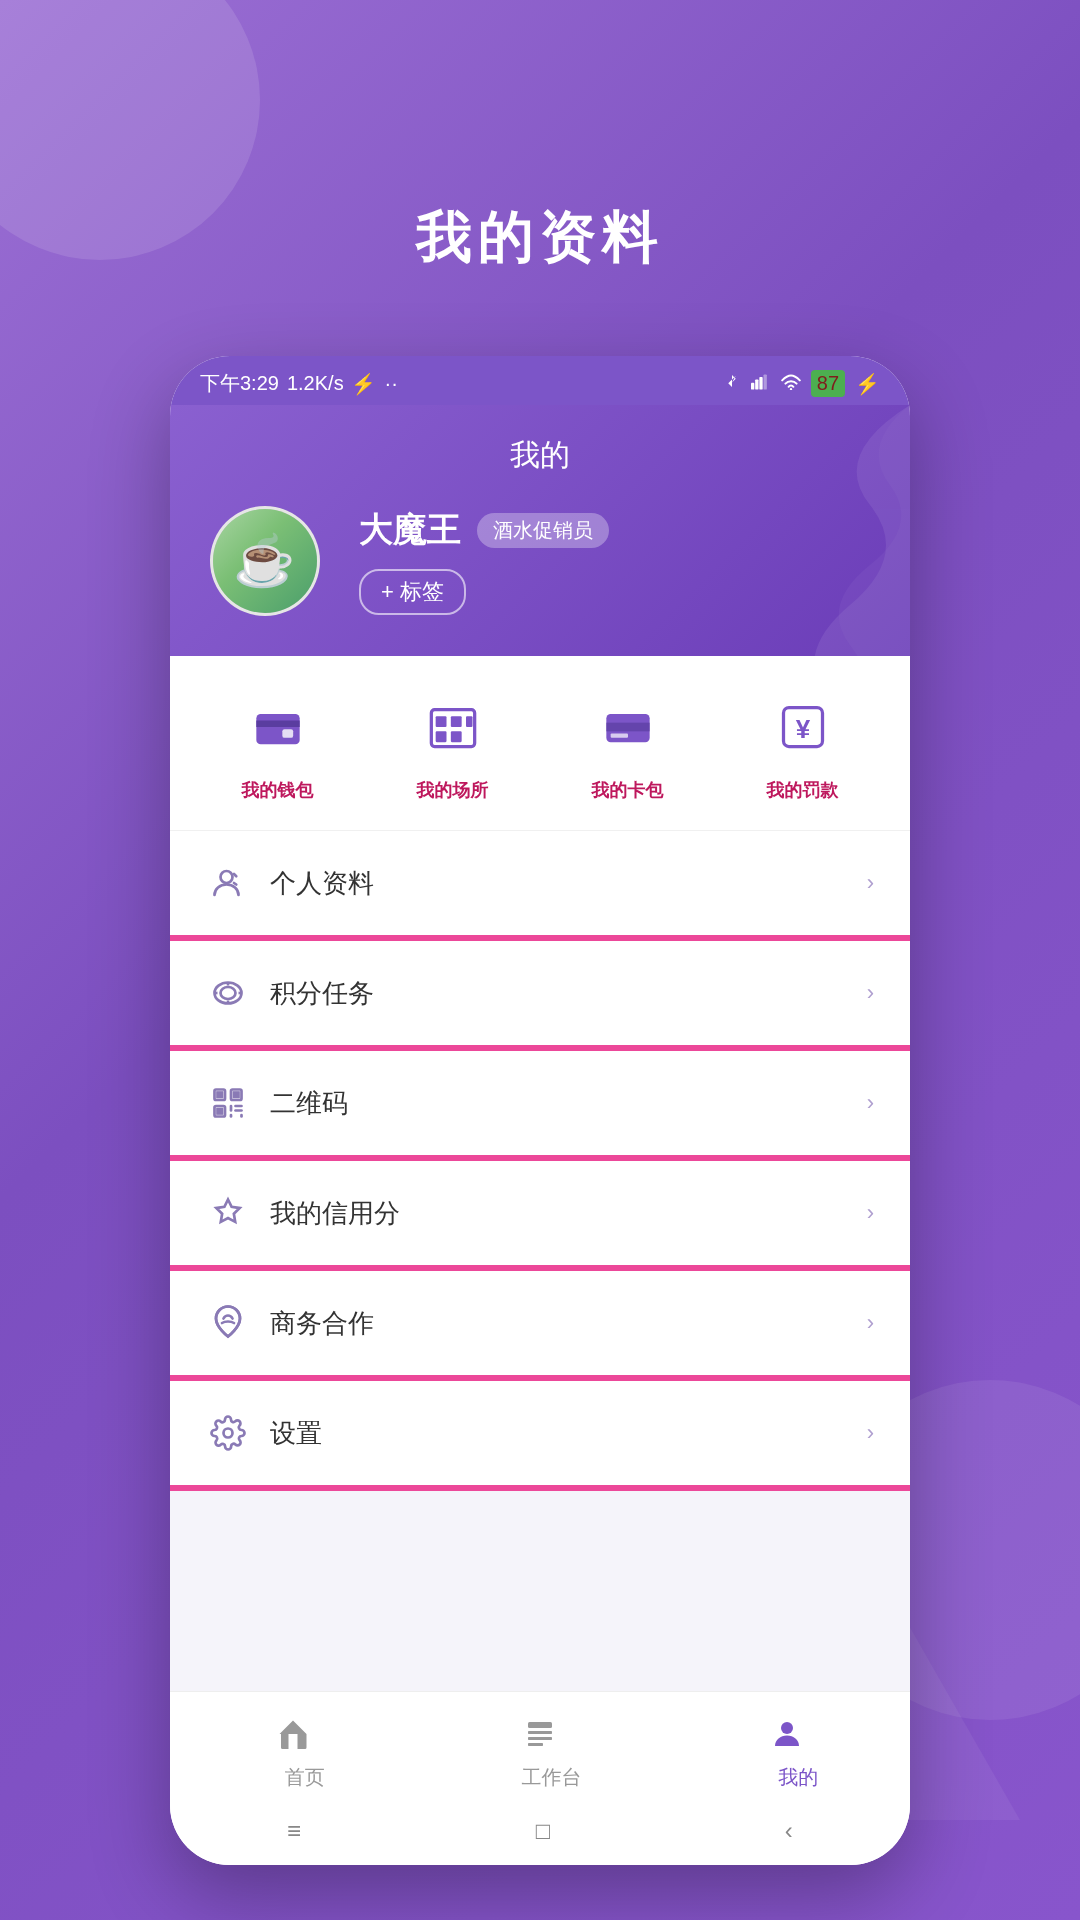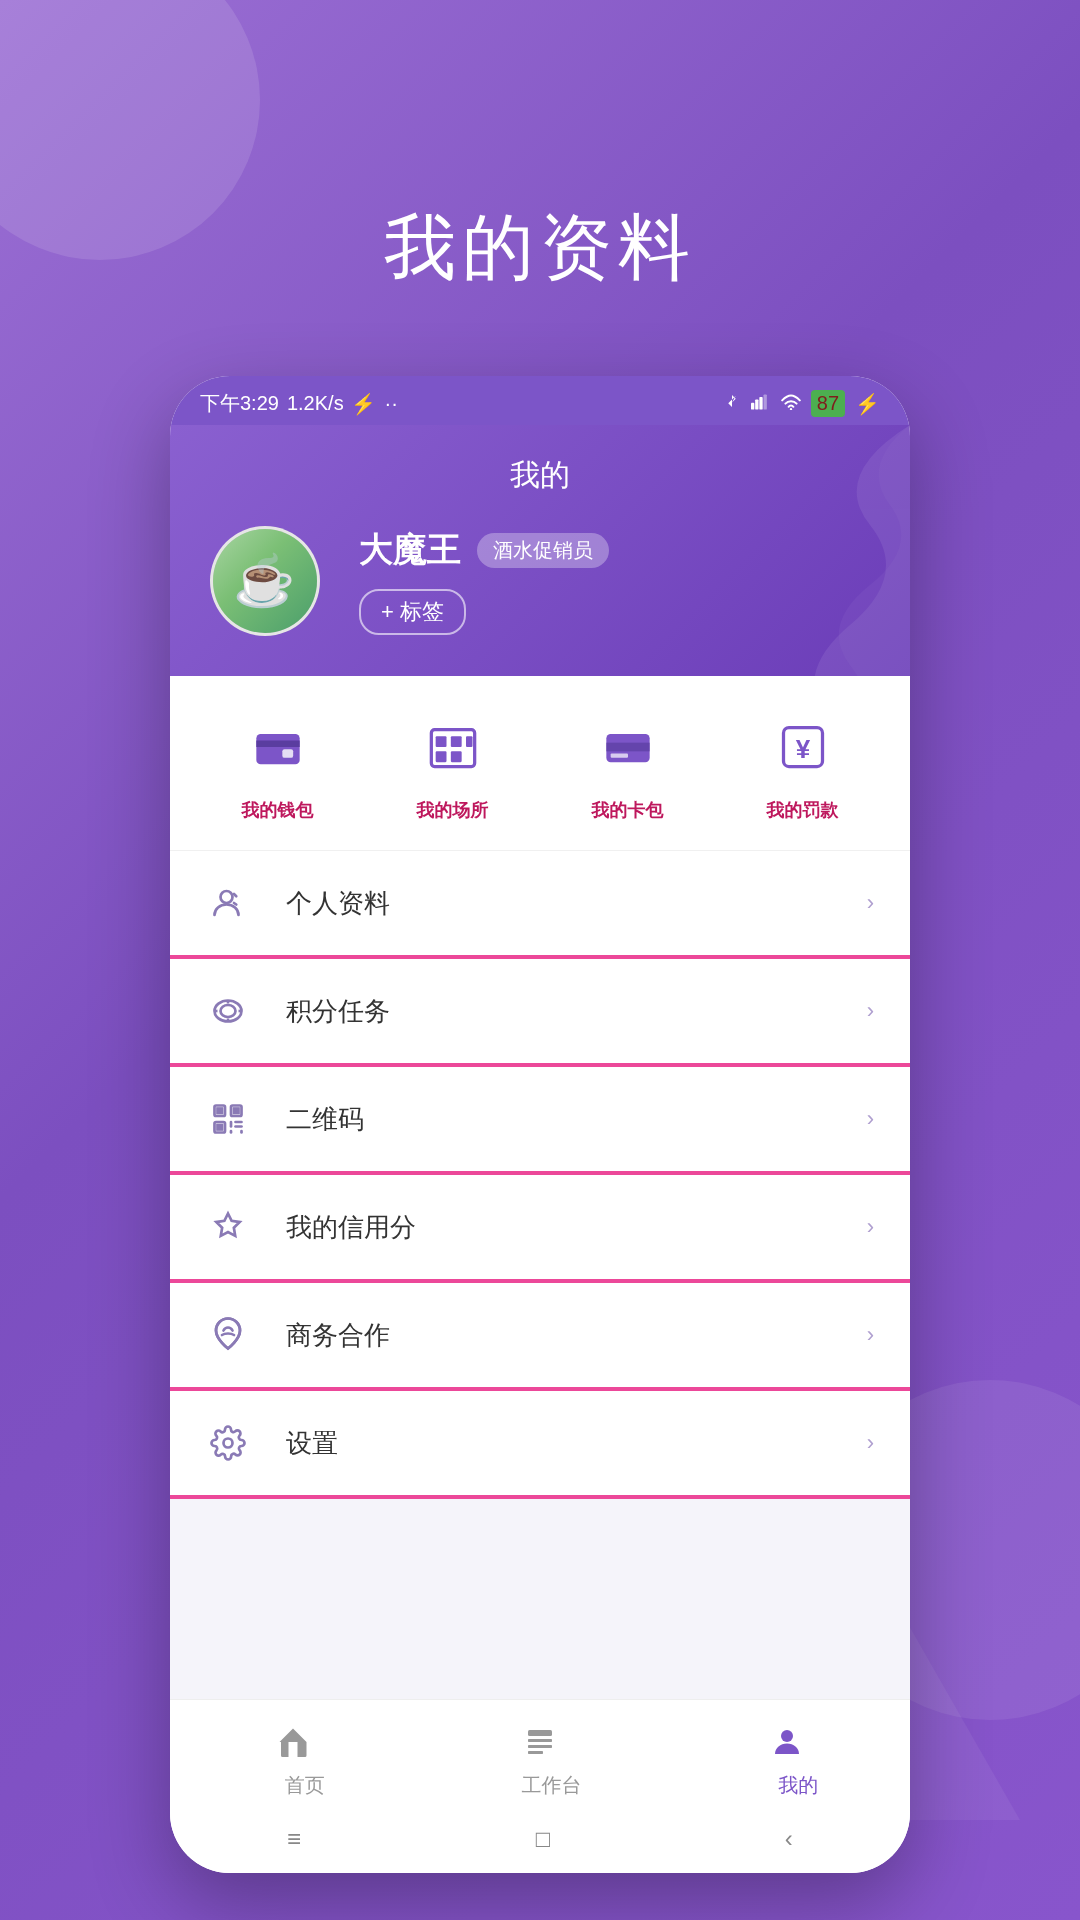--- a/index.html
+++ b/index.html
@@ -42,22 +42,22 @@
       width: 0;
       height: 0;
       border-left: 160px solid transparent;
       border-right: 160px solid transparent;
       border-bottom: 280px solid rgba(255,255,255,0.06);
     }
 
     
     .page-title {
       color: white;
-      font-size: 72px;
-      font-weight: 400;
+      font-size: 56px;
+      font-weight: 700;
       margin-top: 200px;
       margin-bottom: 80px;
       letter-spacing: 6px;
       z-index: 10;
     }
 
     
     .phone-mockup {
       width: 740px;
       background: white;
@@ -218,23 +218,23 @@
     }
 
     
     .menu-list {
       background: white;
     }
     .menu-item {
       display: flex;
       align-items: center;
       padding: 30px 36px;
-      border-bottom: 4px solid #ec4899;
+      border-bottom: 6px solid #ec4899;
       cursor: pointer;
-      gap: 36px;
+      gap: 20px;
     }
     .menu-item-icon {
       width: 44px;
       height: 44px;
       display: flex;
       align-items: center;
       justify-content: center;
       color: #8a7ab5;
     }
     .menu-item-label {

